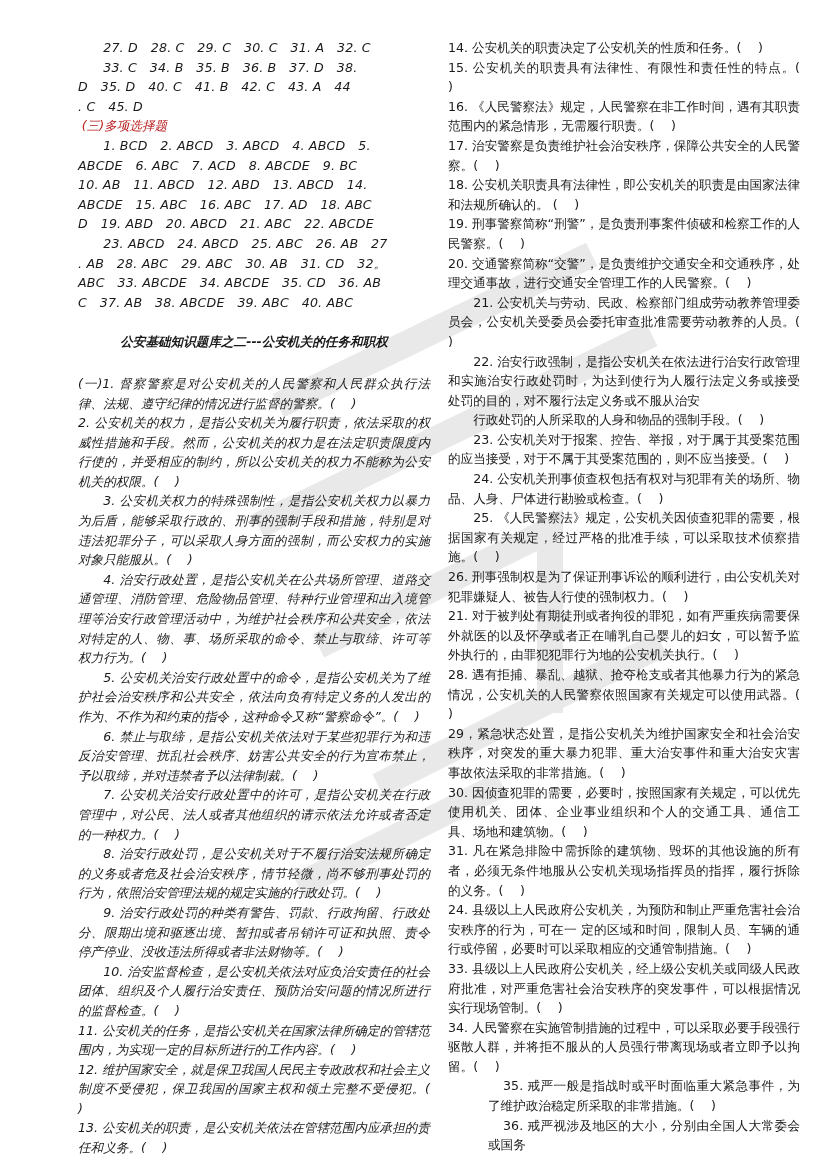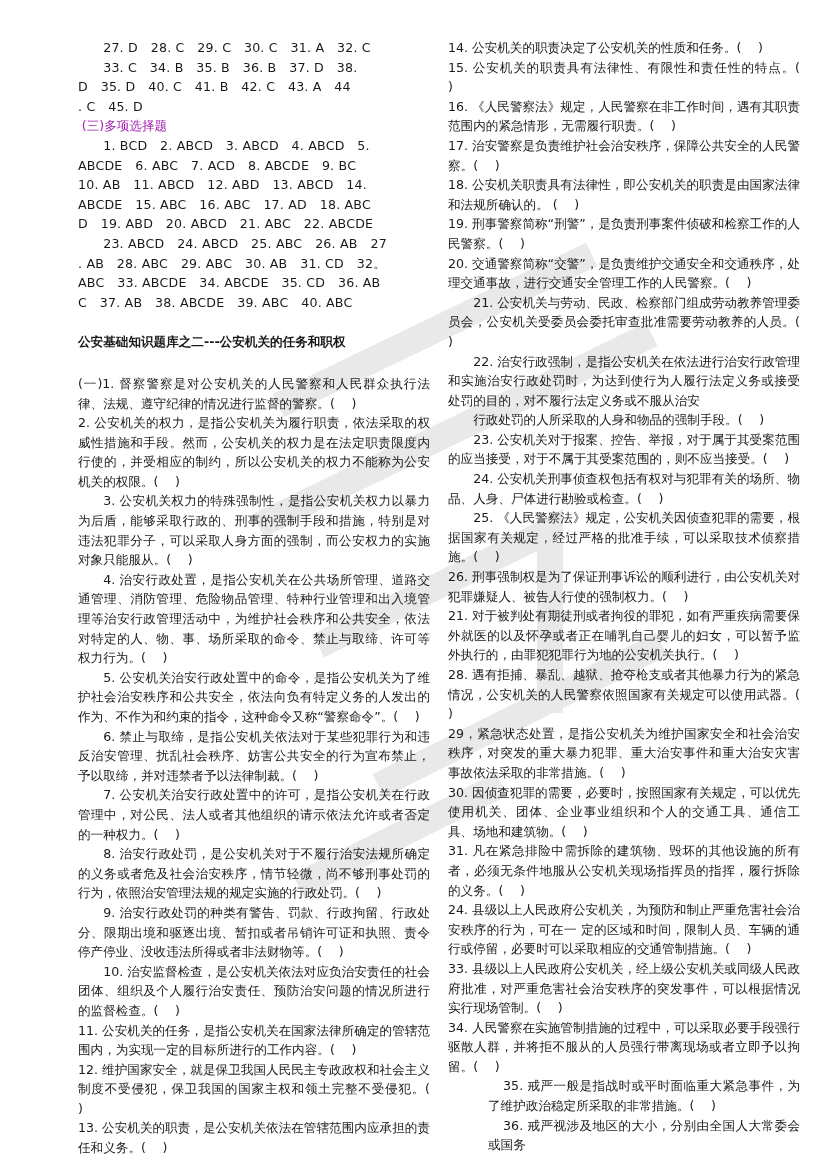--- a/index.html
+++ b/index.html
@@ -9,29 +9,29 @@
     color: #1a1a1a;
   }
   .watermark {
     position: absolute; left: 250px; top: 220px; width: 420px; height: 700px;
     pointer-events: none; z-index: 0;
   }
   .col {
     position: absolute; top: 38px; width: 352px;
     font-size: 12.6px; line-height: 19.6px; z-index: 1;
   }
-  .col-left { left: 78px; }
+  .col-left { left: 78px; font-style: italic; }
   .col-right { left: 448px; top: 38px; }
   .p { margin: 0; text-align: justify; word-break: break-all; }
   .ans { letter-spacing: 0.2px; }
   .indent1 { text-indent: 1.2em; margin-left: 40px; }
   .indent2 { text-indent: 2em; }
   .section-head { margin: 0; padding-left: 0.3em; }
   .title {
-    font-weight: bold; font-size: 12.6px;
+    font-weight: bold; text-align: center; font-size: 12.6px;
     margin: 20px 0 22px 0;
   }
 </style>
 </head>
 <body>
 
 <svg class="watermark" viewBox="0 0 420 700">
   <g fill="none" stroke="#e9e9e9" stroke-width="26" stroke-linecap="square">
     <path d="M40 180 L330 40"></path>
     <path d="M20 300 L390 120"></path>
@@ -39,21 +39,21 @@
     <path d="M140 560 L400 430"></path>
     <path d="M60 660 L240 570"></path>
   </g>
 </svg>
 
 <div class="col col-left">
   <p class="p ans indent2">27. D　28. C　29. C　30. C　31. A　32. C</p>
   <p class="p ans indent2">33. C　34. B　35. B　36. B　37. D　38.</p>
   <p class="p ans">D　35. D　40. C　41. B　42. C　43. A　44</p>
   <p class="p ans">. C　45. D</p>
-  <p class="section-head" style="color:#a21caf">(三)多项选择题</p>
+  <p class="section-head" style="color:#b91c1c">(三)多项选择题</p>
   <p class="p ans indent2">1. BCD　2. ABCD　3. ABCD　4. ABCD　5.</p>
   <p class="p ans">ABCDE　6. ABC　7. ACD　8. ABCDE　9. BC</p>
   <p class="p ans">10. AB　11. ABCD　12. ABD　13. ABCD　14.</p>
   <p class="p ans">ABCDE　15. ABC　16. ABC　17. AD　18. ABC</p>
   <p class="p ans">D　19. ABD　20. ABCD　21. ABC　22. ABCDE</p>
   <p class="p ans indent2">23. ABCD　24. ABCD　25. ABC　26. AB　27</p>
   <p class="p ans">. AB　28. ABC　29. ABC　30. AB　31. CD　32。</p>
   <p class="p ans">ABC　33. ABCDE　34. ABCDE　35. CD　36. AB</p>
   <p class="p ans">C　37. AB　38. ABCDE　39. ABC　40. ABC</p>
 

